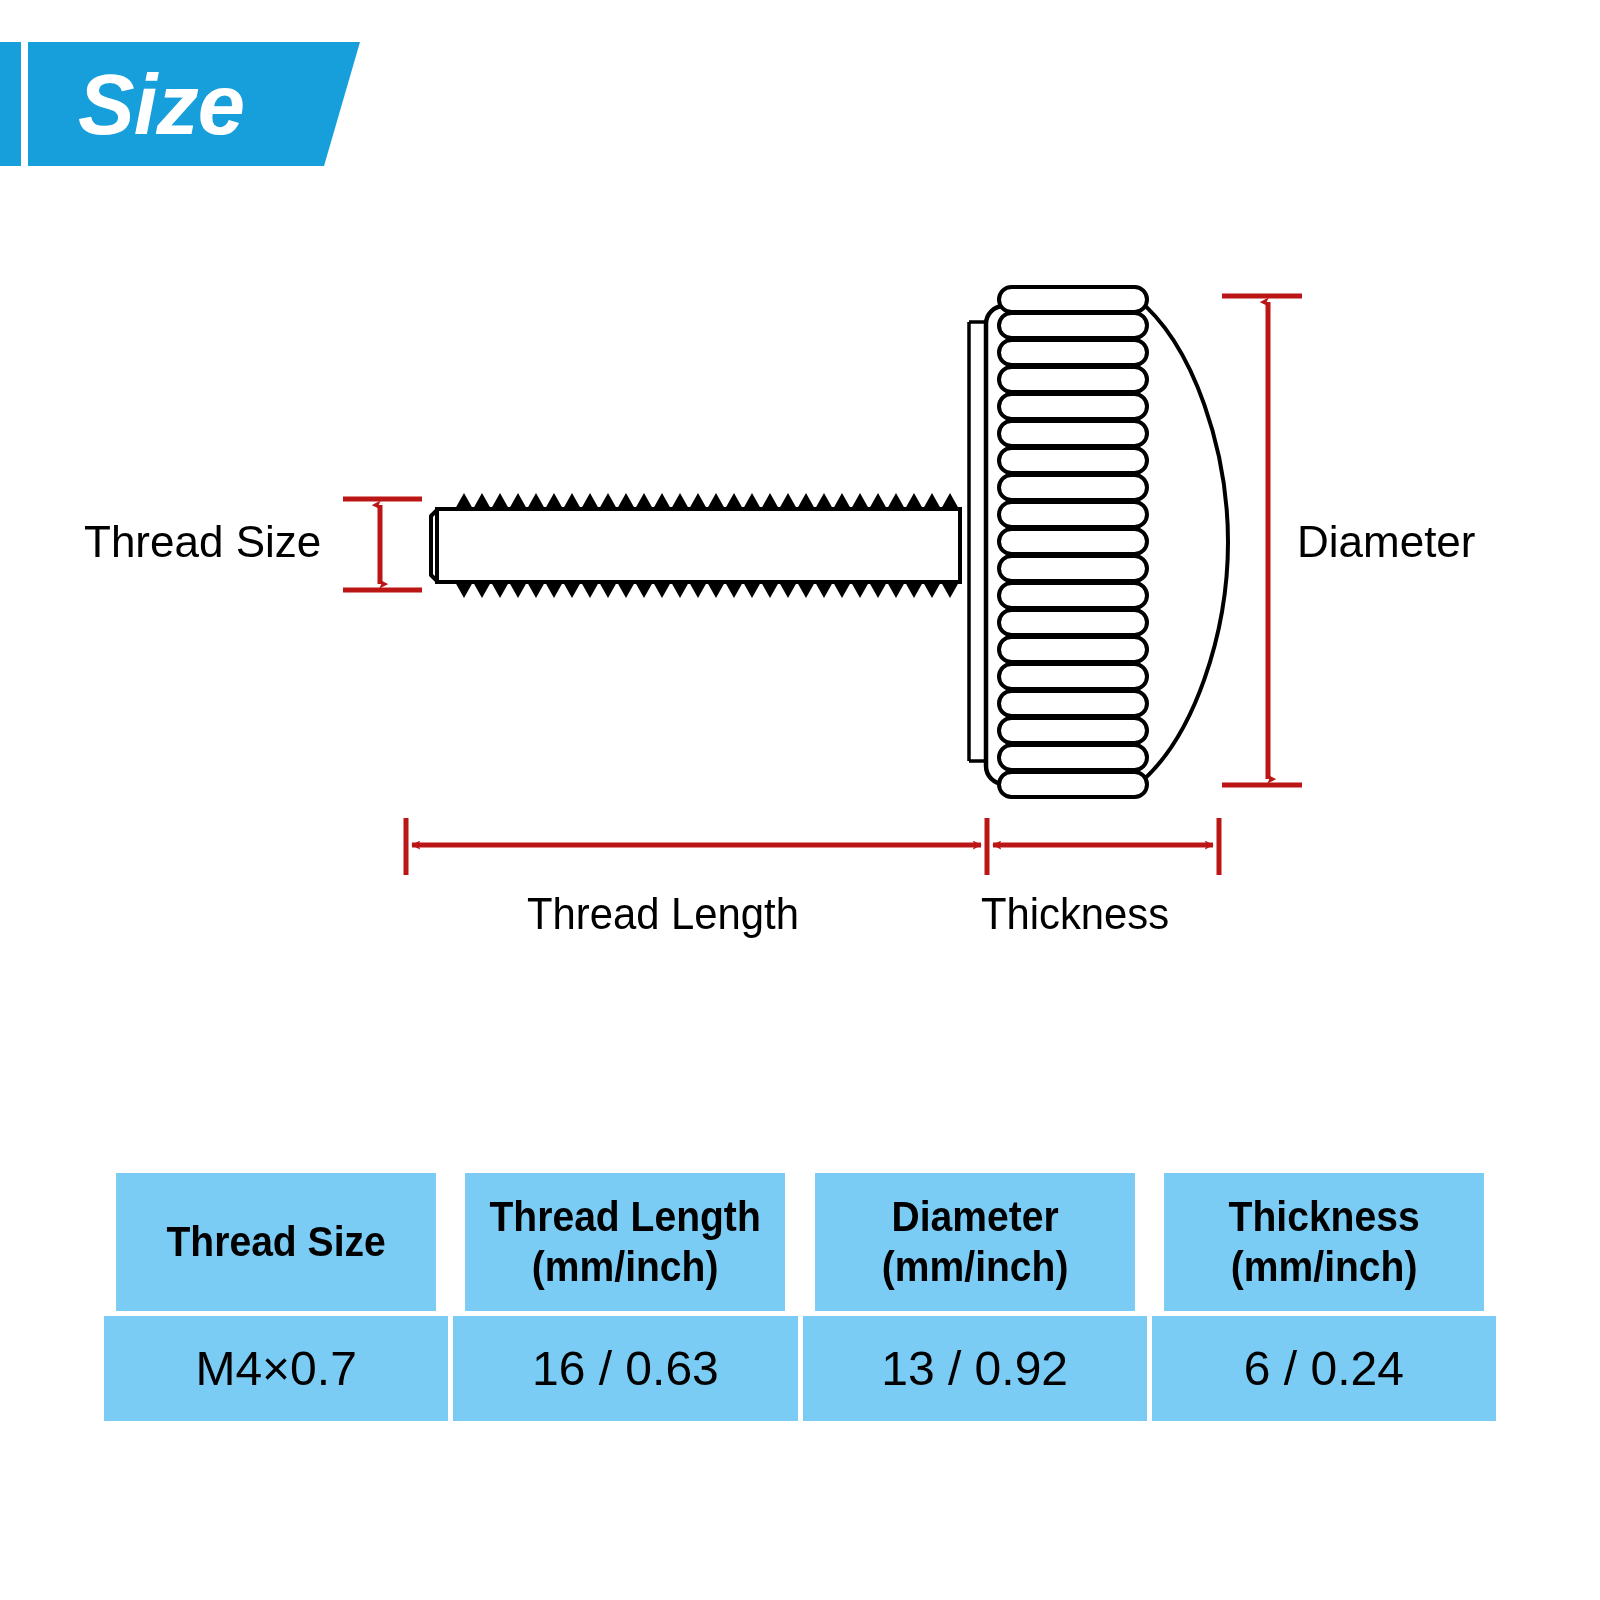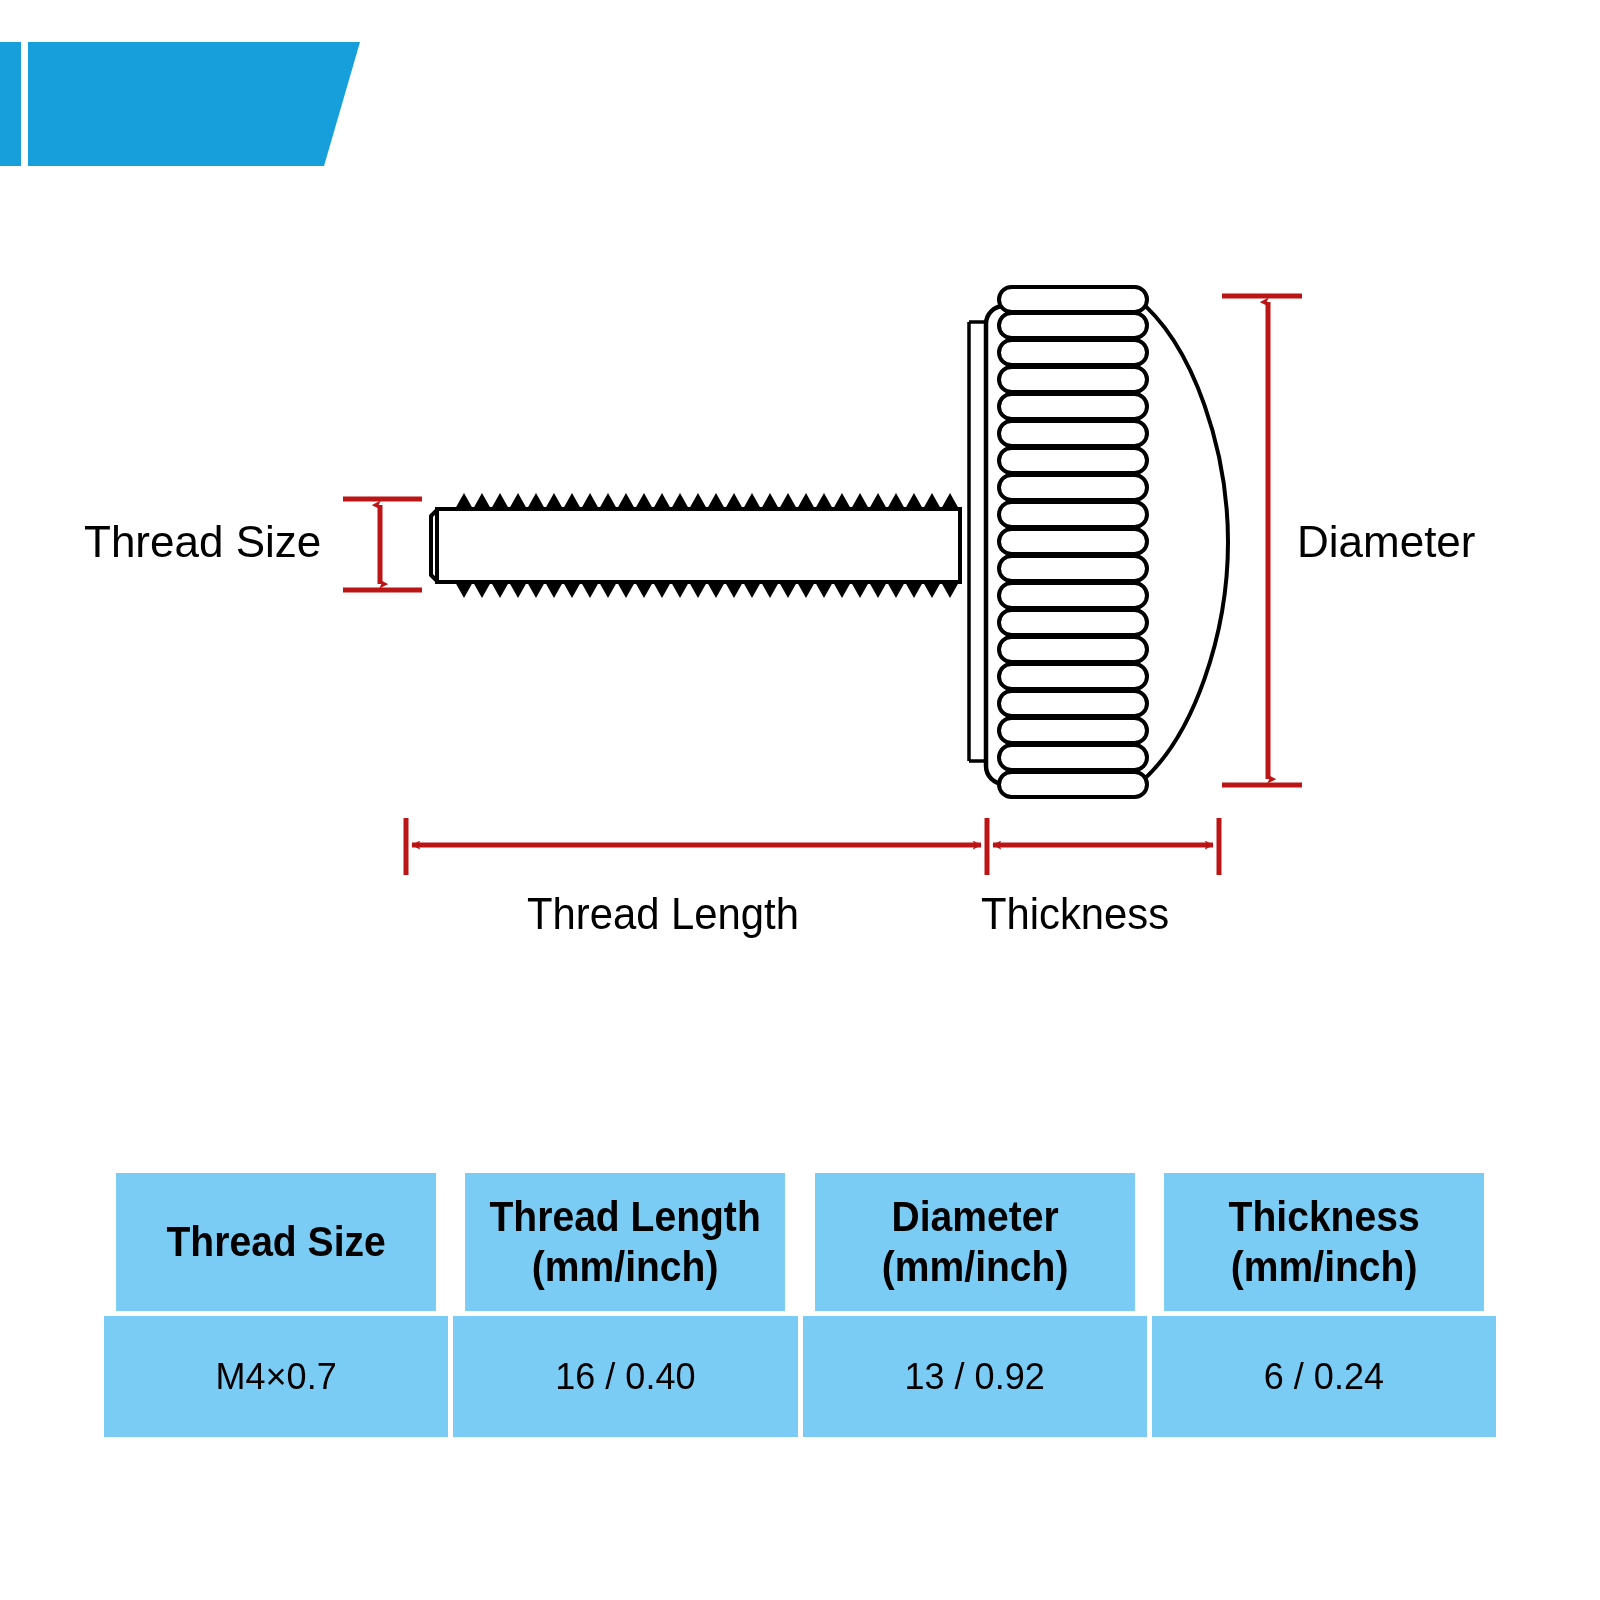--- a/index.html
+++ b/index.html
@@ -94,33 +94,34 @@
     border: 0;
   }
   .spec-table th {
     height: 138px;
     font-weight: bold;
     font-size: 42px;
     line-height: 1.18;
     transform: scaleX(0.93);
   }
   .spec-table td {
-    height: 121px;
+    height: 105px;
     font-weight: normal;
-    font-size: 36px;
+    font-size: 48px;
     line-height: 1;
   }
   .th-inner { display: block; }
 </style>
 </head>
 <body>
 
 <div class="banner">
   <div class="banner-shape"></div>
   <div class="banner-stripe"></div>
+  <div class="banner-label">Size</div>
 </div>
 
 <svg class="diagram" viewBox="0 0 1600 1010" width="1600" height="1010" xmlns="http://www.w3.org/2000/svg">
 
   <defs>
     <marker id="arrUp" viewBox="0 0 12 12" refX="6" refY="11" markerWidth="9" markerHeight="9" orient="auto-start-reverse" markerUnits="userSpaceOnUse">
       <path d="M6 0 L12 12 L6 9.2 L0 12 Z" fill="#BB1515"></path>
     </marker>
     <marker id="arrR" viewBox="0 0 12 12" refX="11" refY="6" markerWidth="9" markerHeight="9" orient="auto-start-reverse" markerUnits="userSpaceOnUse">
       <path d="M12 6 L0 0 L2.8 6 L0 12 Z" fill="#BB1515"></path>
@@ -228,18 +229,18 @@
       </th>
       <th>
         <span class="th-inner">Thickness</span>
         <span class="th-inner">(mm/inch)</span>
       </th>
     </tr>
   </thead>
   <tbody>
     <tr>
       <td>M4×0.7</td>
-      <td>16 / 0.40</td>
+      <td>16 / 0.63</td>
       <td>13 / 0.92</td>
       <td>6 / 0.24</td>
     </tr>
   </tbody>
 </table>
 
 </body></html>

